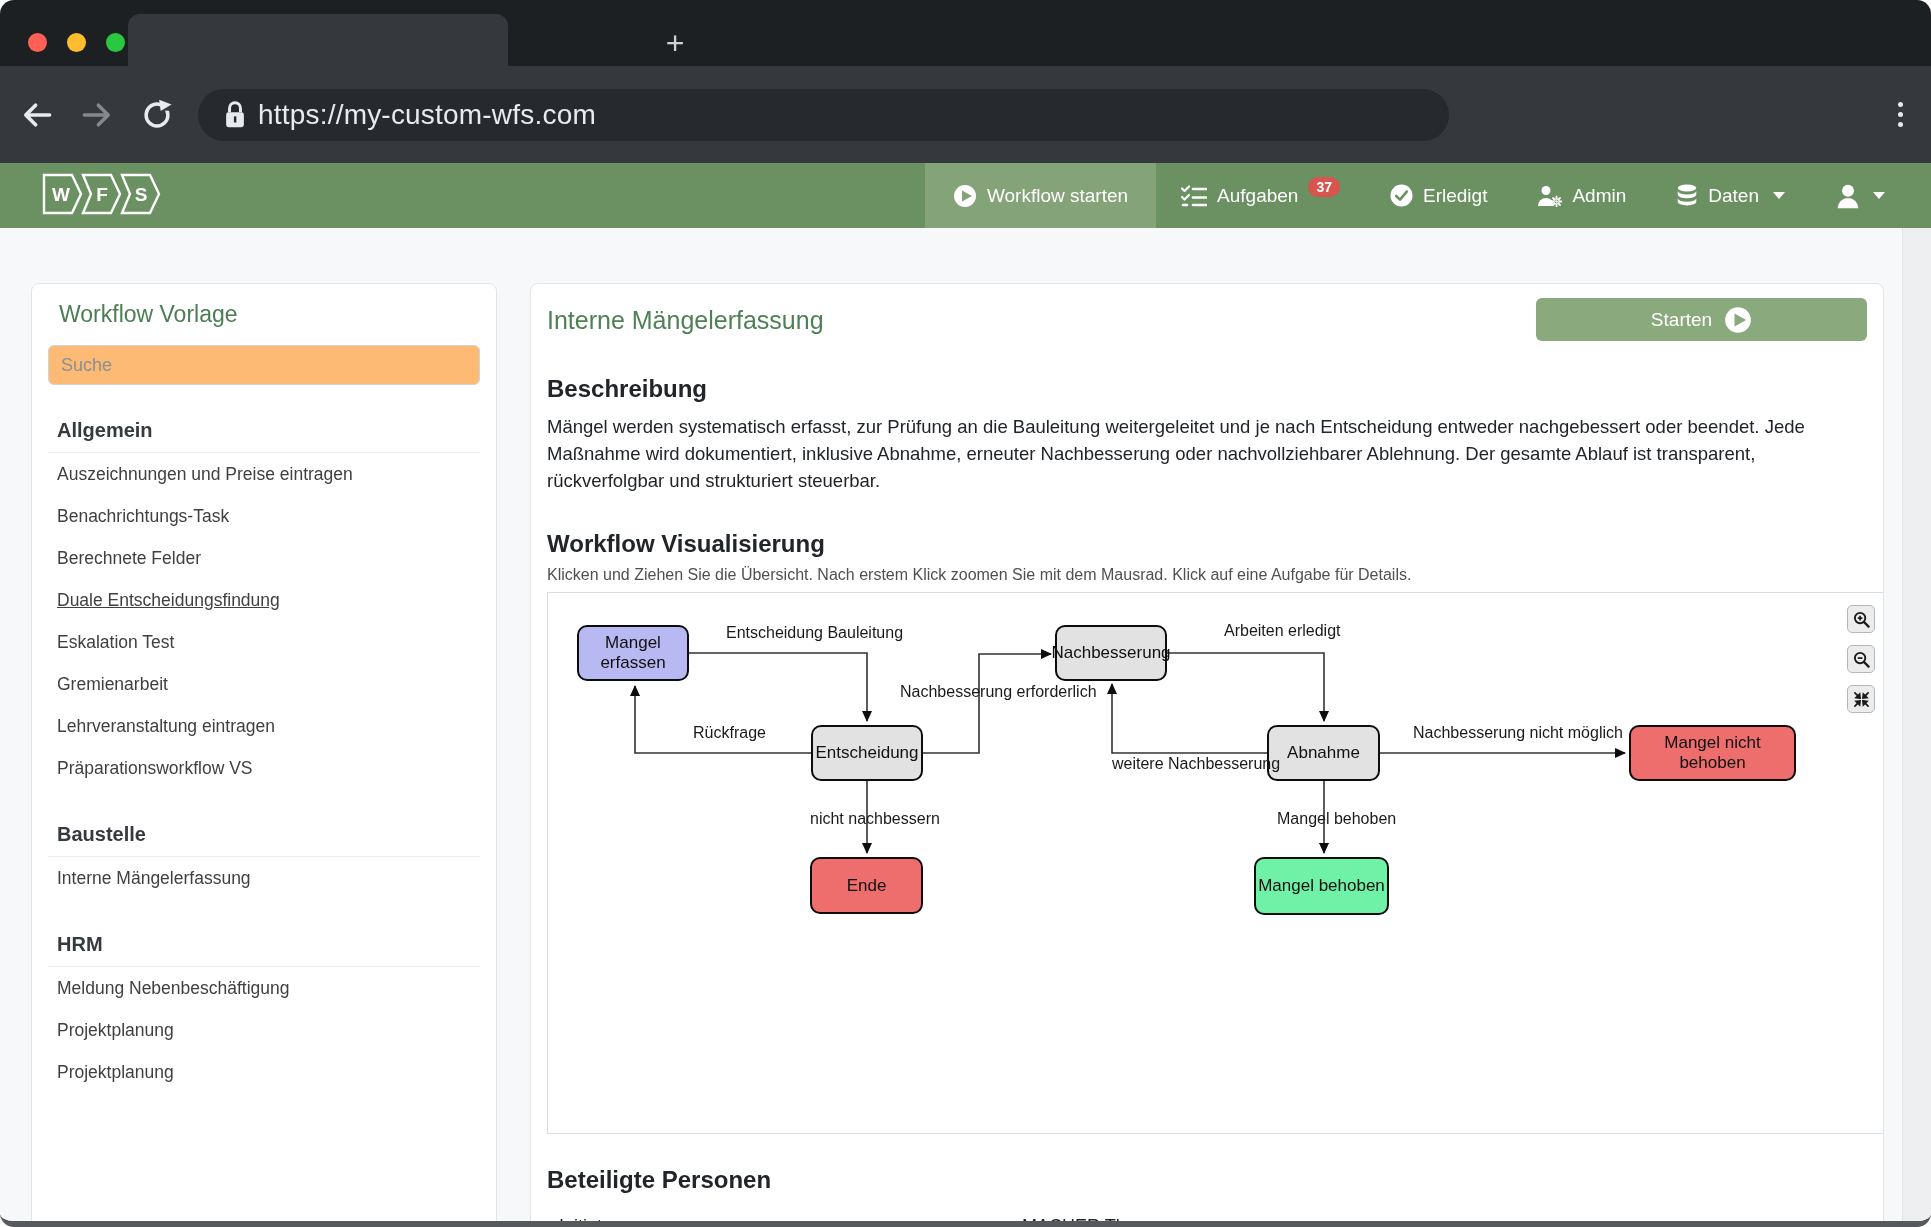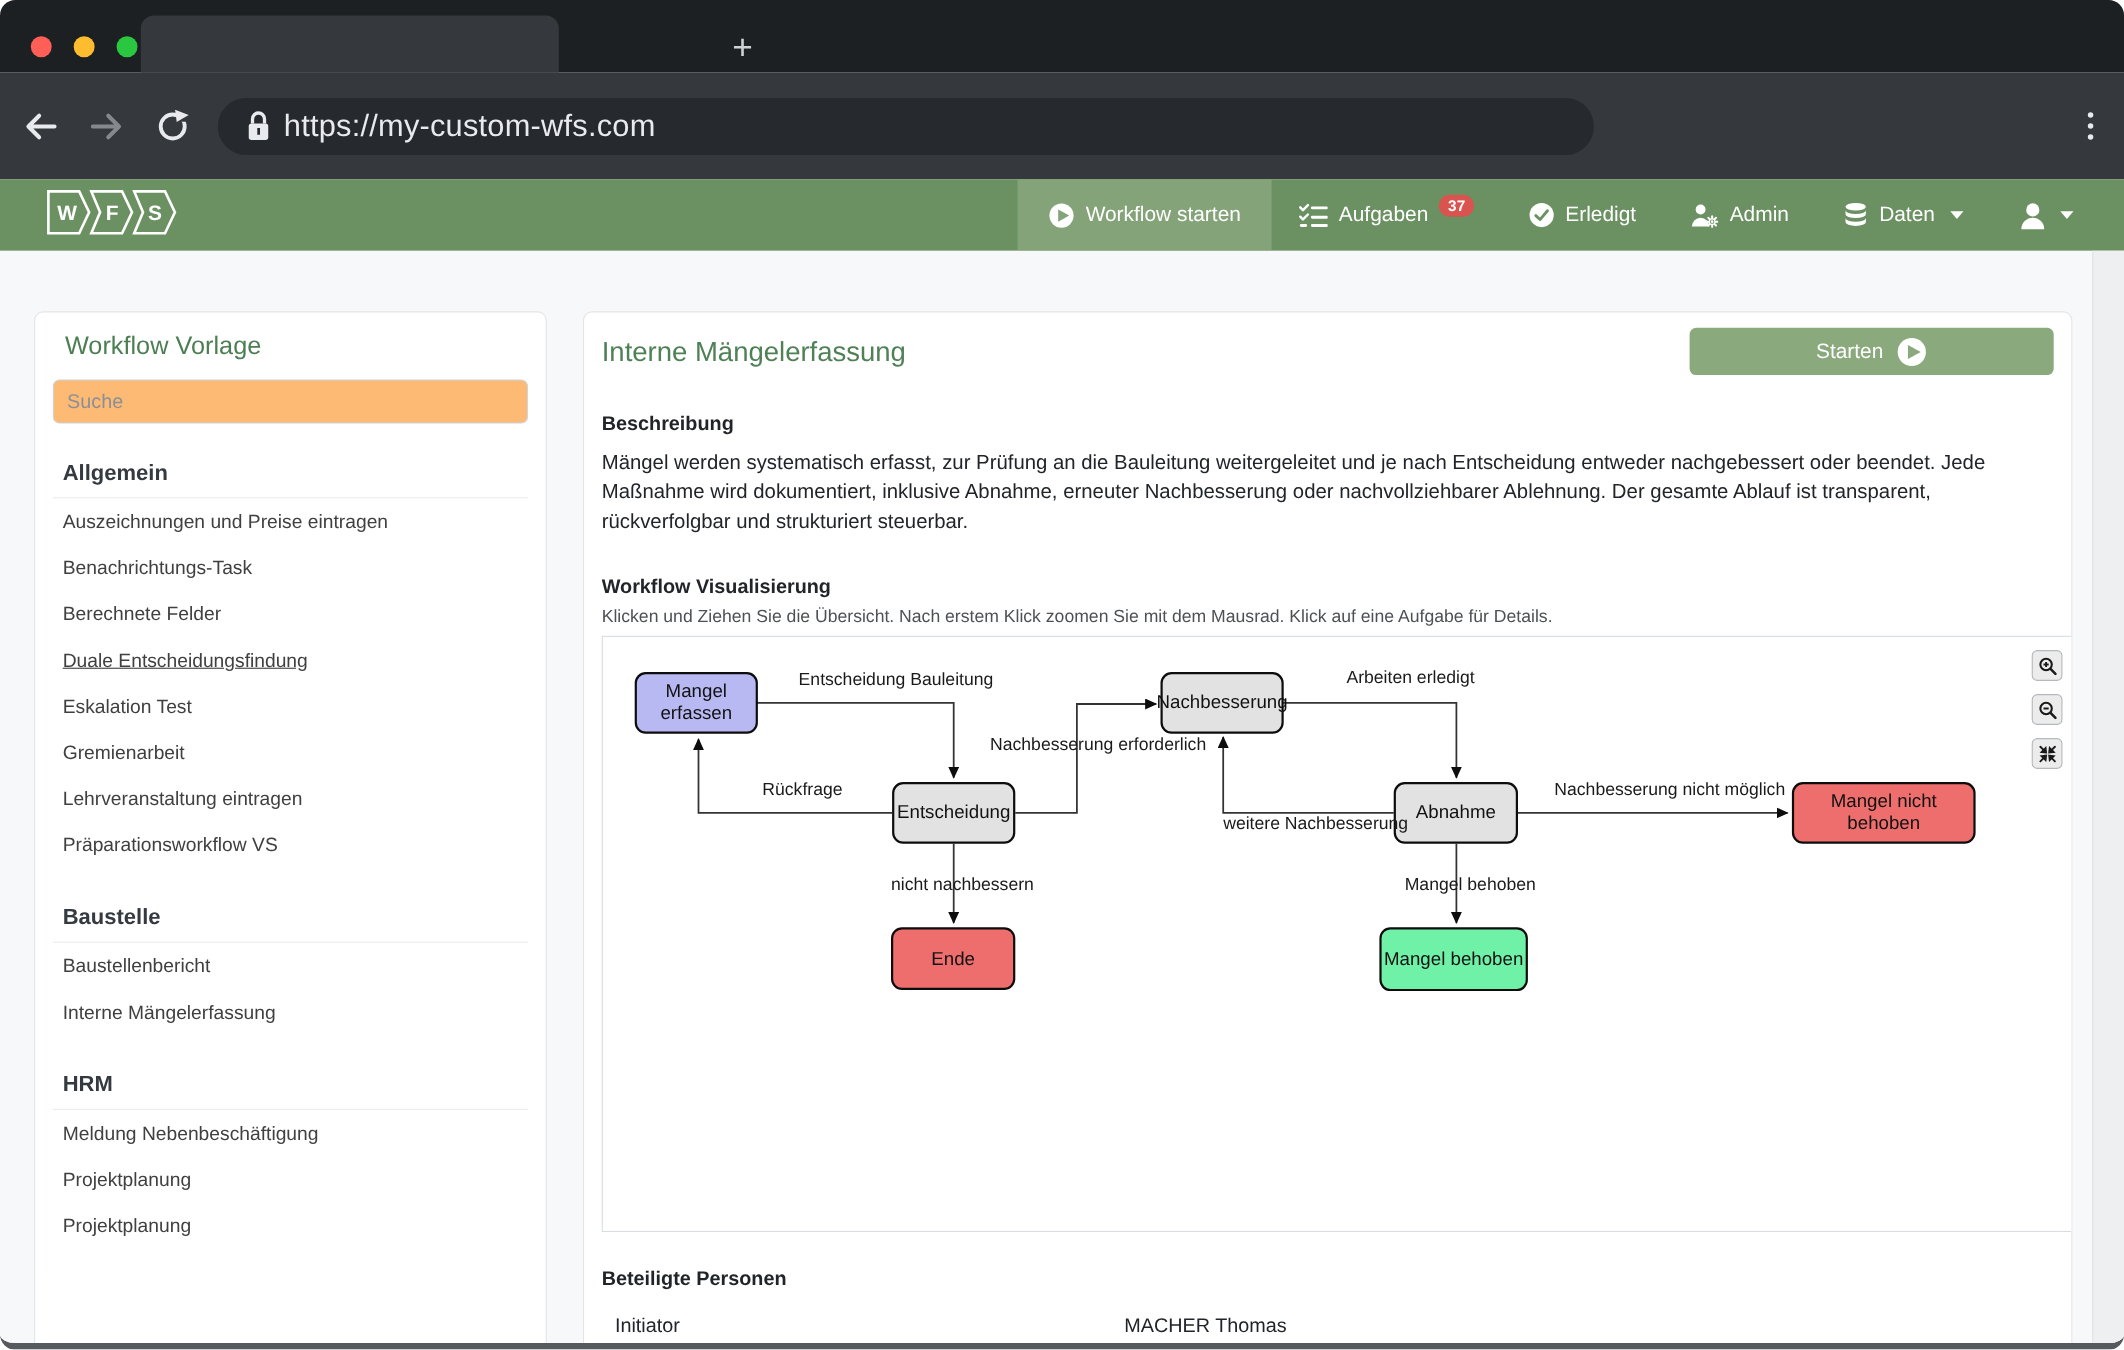--- a/index.html
+++ b/index.html
@@ -54,21 +54,21 @@
   .sb-heading { font-size:20px; font-weight:600; color:#343a40; margin-left:9px; }
   .sb-divider { border:none; border-top:1px solid #e9ecef; margin-top:10px; }
   .sb-item { display:block; color:#404040; font-size:17.5px; padding:10.5px 0 10.5px 9px; text-decoration:none; cursor:pointer; }
   .sb-item.underlined { text-decoration:underline; }
 
   
   .main { left:530px; width:1354px; bottom:-20px; padding:0 16px; overflow:hidden; }
   .main-header { display:flex; align-items:flex-start; justify-content:space-between; margin-top:14px; }
   .page-title { color:#4f8056; font-size:25px; font-weight:400; margin-top:8px; }
   .start-btn { width:331px; height:43px; background:#8aa97c; border:none; border-radius:6px; color:#fff; font-size:19px; font-family:inherit; display:flex; align-items:center; justify-content:center; gap:12px; cursor:pointer; }
-  .h2 { font-size:18px; font-weight:600; color:#212529; }
+  .h2 { font-size:24px; font-weight:600; color:#212529; }
   .desc-h { margin-top:34px; }
   .desc-text { margin-top:10px; font-size:18.5px; color:#212529; line-height:27px; max-width:1330px; }
   .viz-h { margin-top:36px; }
   .viz-hint { margin-top:8px; font-size:16px; color:#4d5154; }
 
   
   .diagram { position:relative; margin-top:8px; width:1338px; height:542px; border:1px solid #d9dde0; background:#fff; cursor:grab; }
   .diagram svg.edges { position:absolute; left:0; top:0; }
   .node { position:absolute; display:flex; align-items:center; justify-content:center; border:2px solid #0d0d0d; border-radius:10px; font-size:17px; color:#111; cursor:pointer; text-align:center; }
   .node.purple { background:#b8b8f3; }
@@ -219,21 +219,20 @@
         <a class="sb-item underlined">Duale Entscheidungsfindung</a>
         <a class="sb-item">Eskalation Test</a>
         <a class="sb-item">Gremienarbeit</a>
         <a class="sb-item">Lehrveranstaltung eintragen</a>
         <a class="sb-item">Präparationsworkflow VS</a>
       </div>
 
       <div class="sb-section">
         <div class="sb-heading">Baustelle</div>
         <hr class="sb-divider">
-        <a class="sb-item">Baustellenbericht</a>
         <a class="sb-item">Interne Mängelerfassung</a>
       </div>
 
       <div class="sb-section">
         <div class="sb-heading">HRM</div>
         <hr class="sb-divider">
         <a class="sb-item">Meldung Nebenbeschäftigung</a>
         <a class="sb-item">Projektplanung</a>
         <a class="sb-item">Projektplanung</a>
       </div>

